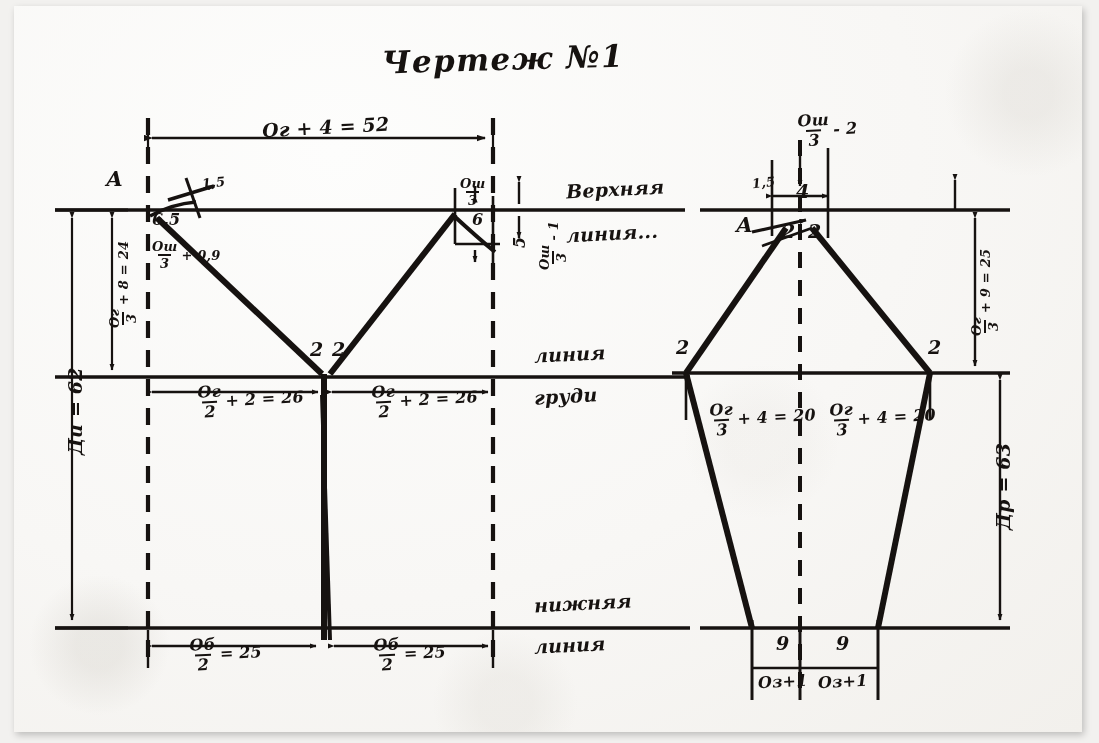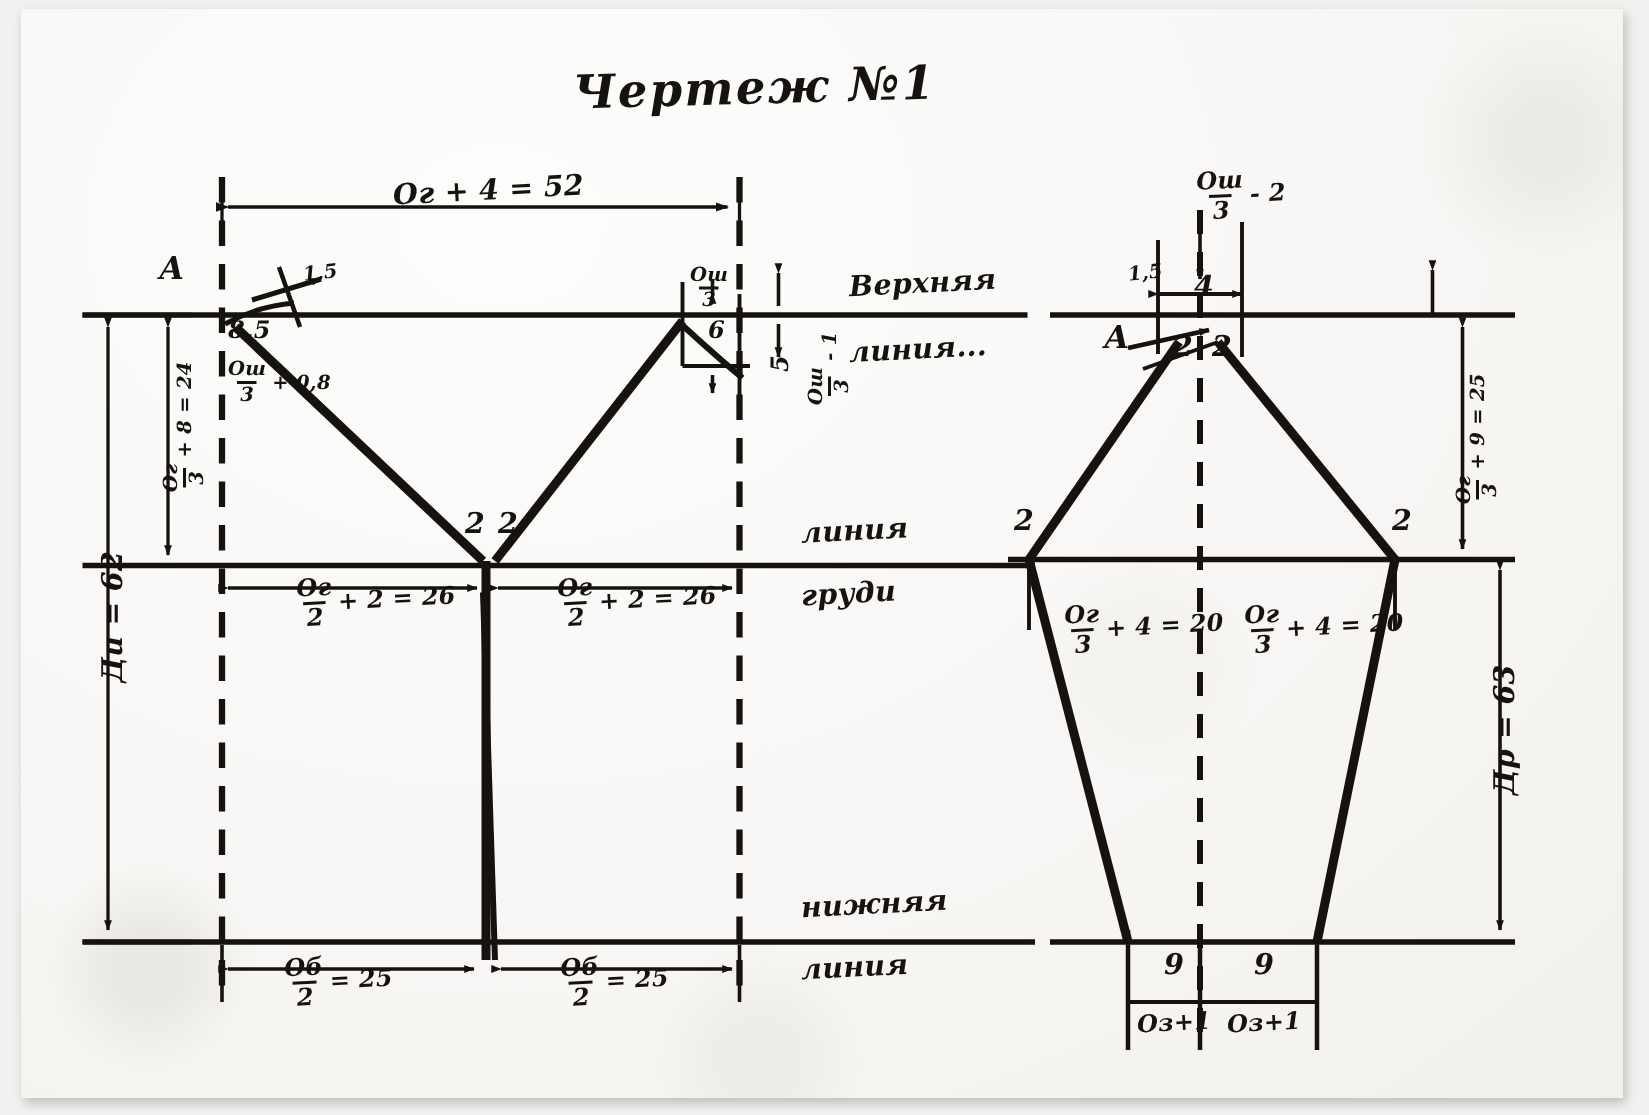--- a/index.html
+++ b/index.html
@@ -186,29 +186,29 @@
   </svg>
 
   <div class="ink title" style="left:382px; top:44px;">Чертеж №1</div>
 
   <div class="ink lbl-xl" style="left:106px; top:168px;">А</div>
 
   <div class="ink lbl-l skew" style="left:262px; top:118px;">Ог + 4 = 52</div>
 
   <div class="ink lbl-s skew2" style="left:202px; top:176px;">1,5</div>
 
-  <div class="ink lbl" style="left:152px; top:212px;">8,5</div>
+  <div class="ink lbl" style="left:152px; top:212px;">6,5</div>
 
   <div class="ink lbl-s" style="left:150px; top:240px;">
     <span class="row">
       <span class="frac">
         <span class="num">Ош</span>
         <span class="den">3</span>
       </span>
-      <span>+ 0,8</span>
+      <span>+ 0,9</span>
     </span>
   </div>
 
   <div class="ink lbl-s rot90" style="left:108px; top:330px;">
     <span class="row">
       <span class="frac">
         <span class="num">Ог</span>
         <span class="den">3</span>
       </span>
       <span>+ 8 = 24</span>

